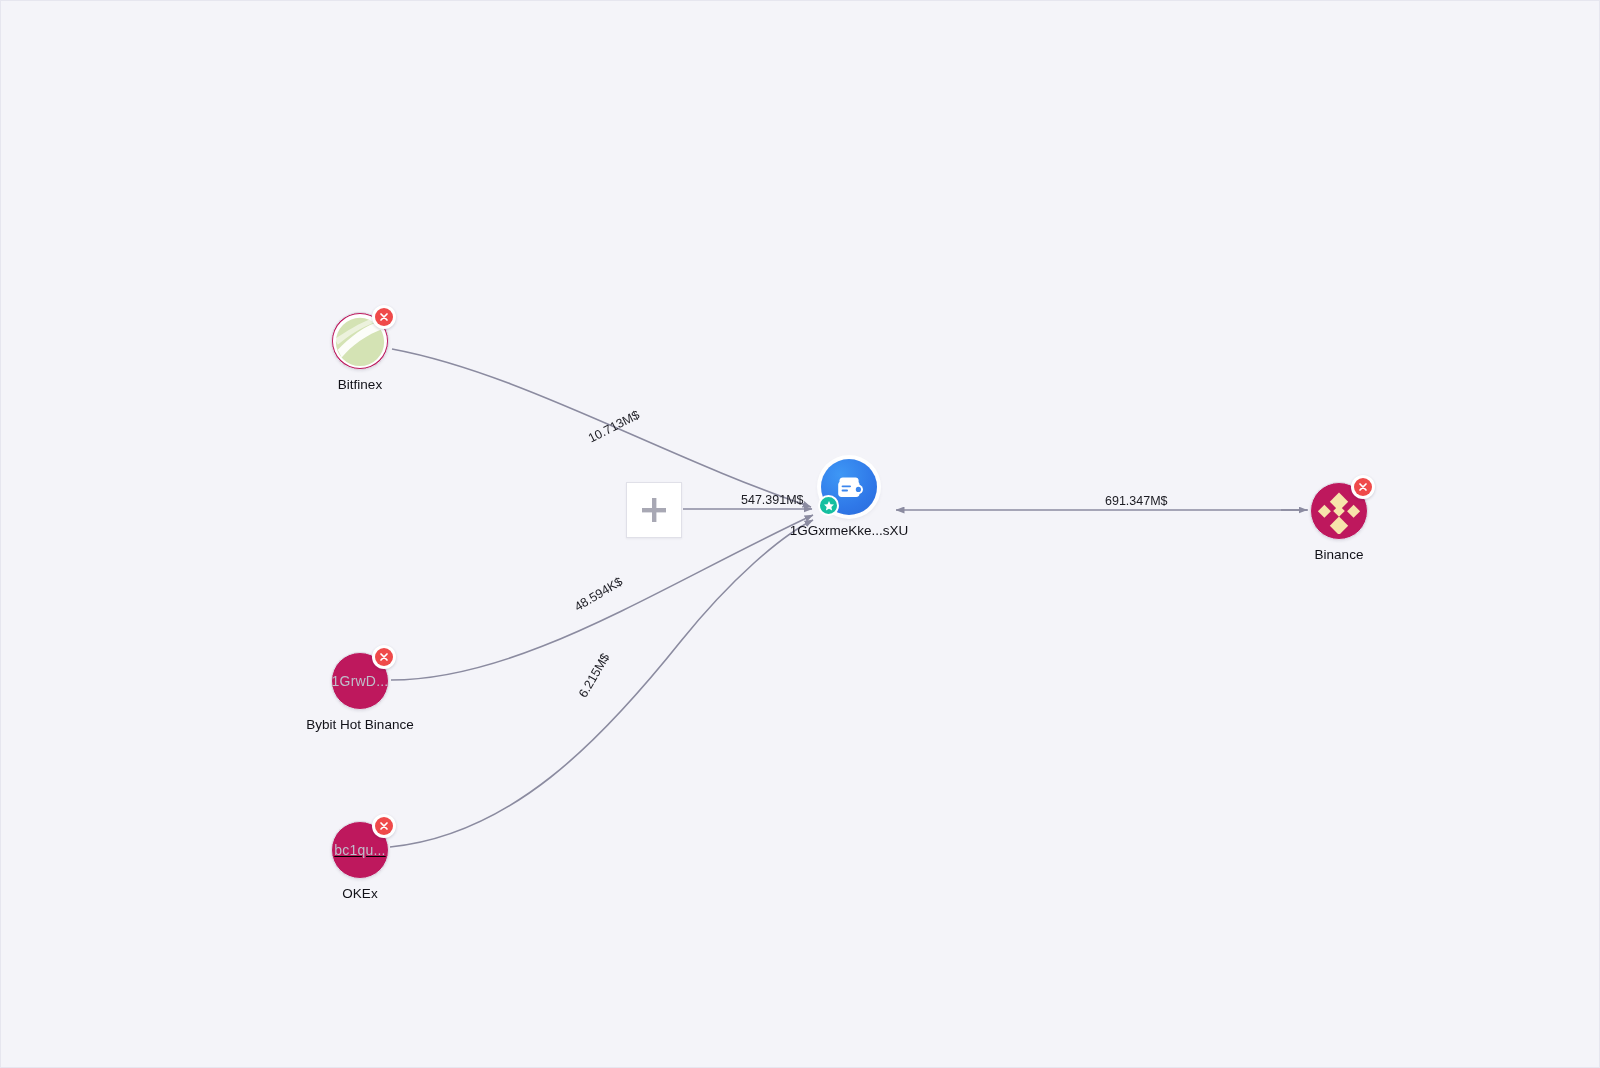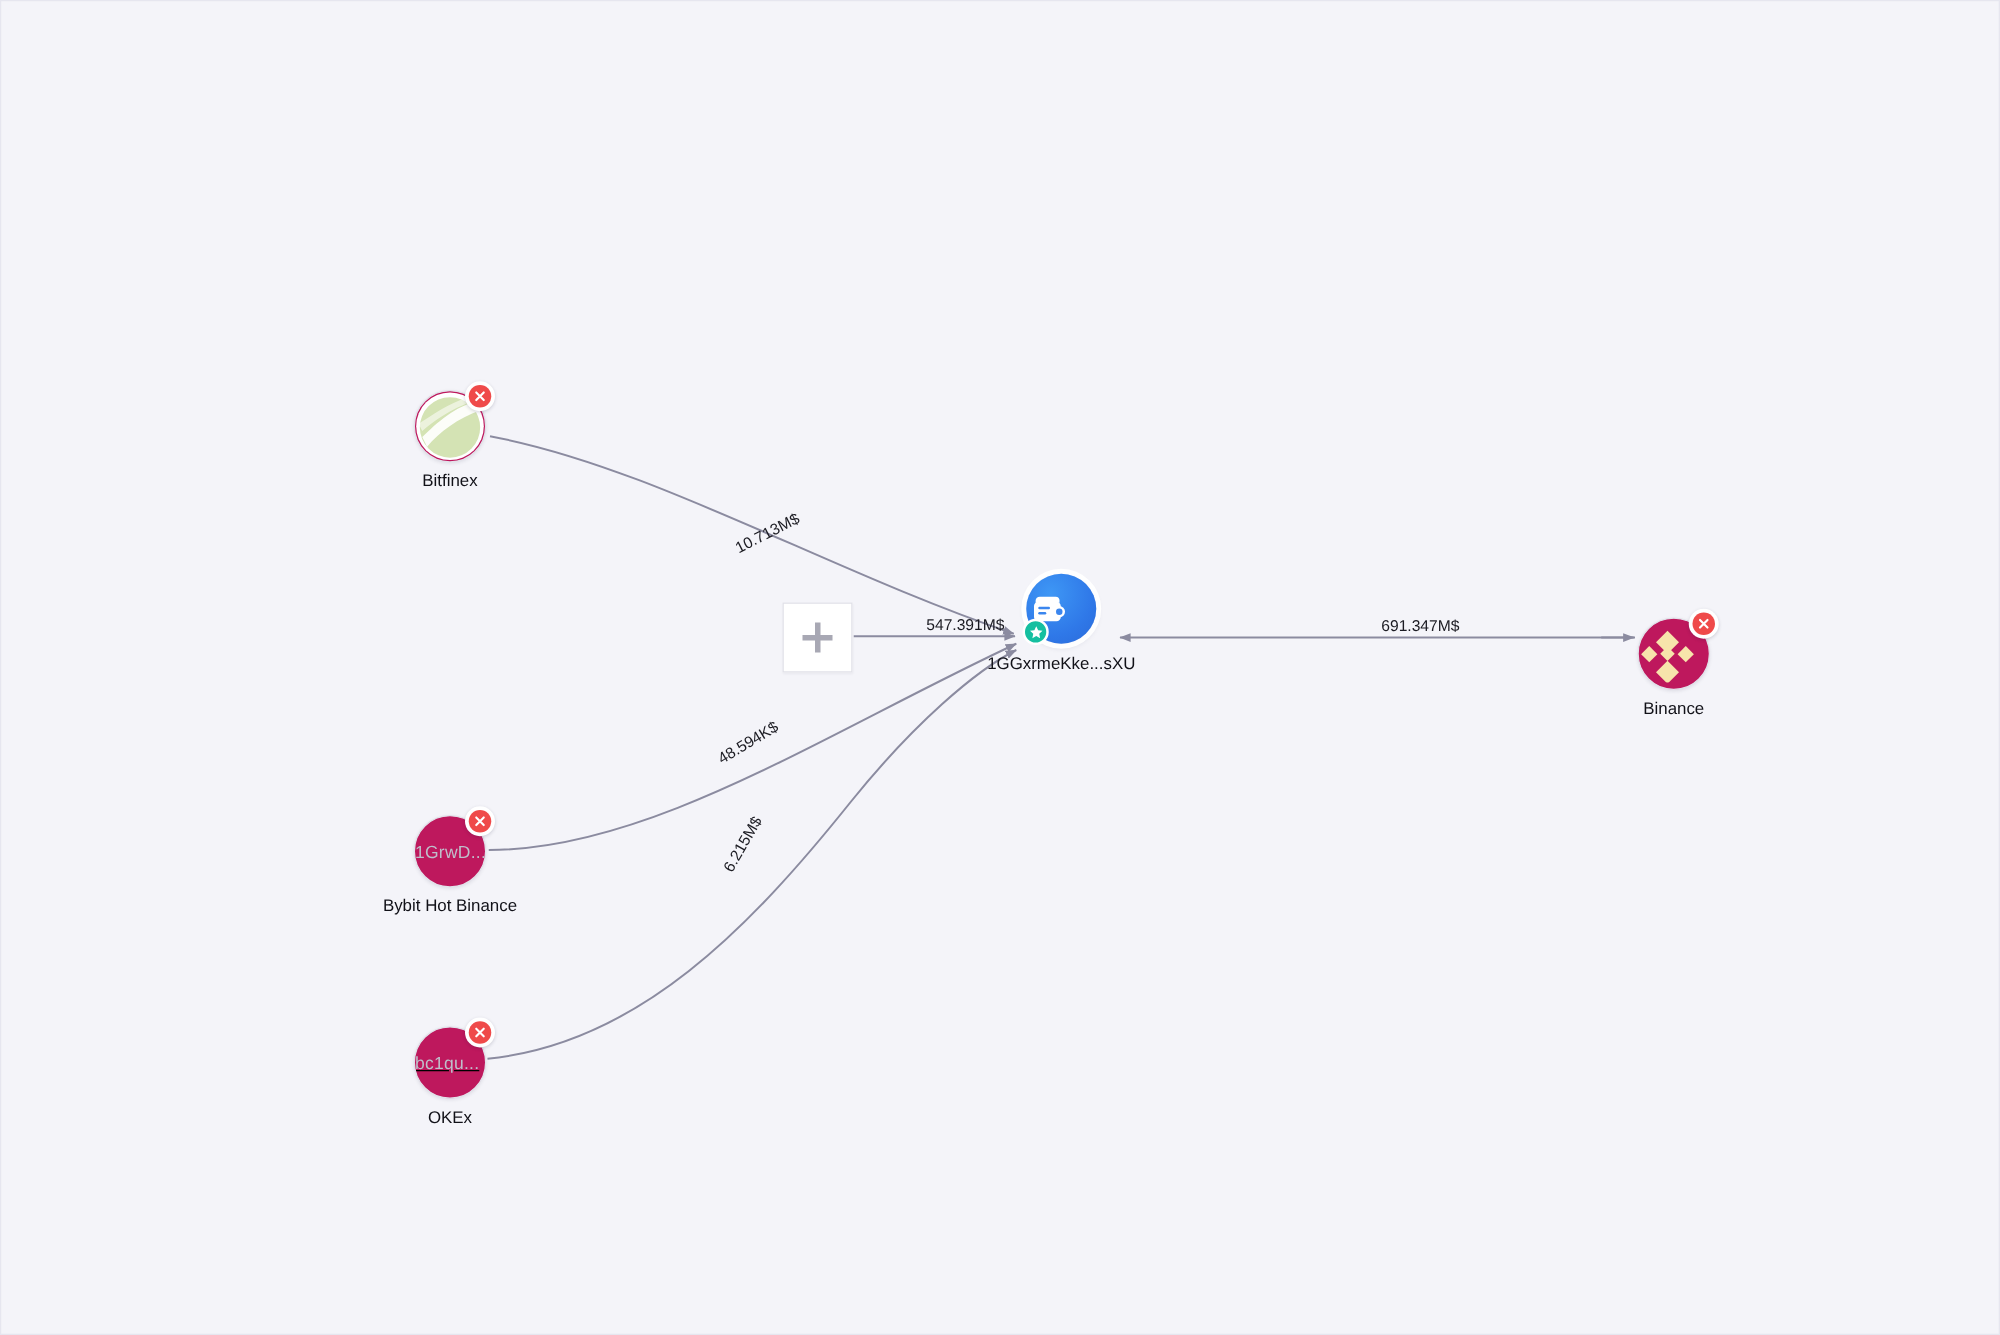--- a/index.html
+++ b/index.html
@@ -47,21 +47,21 @@
     justify-content: center;
     overflow: visible;
   }
   .node-inner {
     width: 100%;
     height: 100%;
     border-radius: 50%;
     overflow: hidden;
     display: flex;
     align-items: center;
-    justify-content: flex-start;
+    justify-content: center;
   }
   .node-label {
     position: absolute;
     top: 64px;
     left: 50%;
     transform: translateX(-50%);
     white-space: nowrap;
     font-size: 13.5px;
     color: #111118;
     font-family: "Liberation Sans", sans-serif;
@@ -259,21 +259,21 @@
     </div>
     <div class="star-badge">
       <svg width="12" height="12" viewBox="0 0 12 12">
         <path d="M6 0.9 L7.5 4.2 L11 4.6 L8.4 7 L9.1 10.5
                  L6 8.8 L2.9 10.5 L3.6 7 L1 4.6 L4.5 4.2 Z" fill="#ffffff"></path>
       </svg>
     </div>
     <div class="node-label">1GGxrmeKke...sXU</div>
   </div>
 
-  <div class="node" style="left:1309px; top:493px;">
+  <div class="node" style="left:1309px; top:481px;">
     <div class="node-inner">
       <svg width="46" height="46" viewBox="0 0 46 46">
         <g fill="#f7e4ab">
           <rect x="23" y="4.6" width="13" height="13" transform="rotate(45 23 4.6)"></rect>
         </g>
         <g fill="#f7e4ab">
           <rect x="8.4" y="16.8" width="9.2" height="9.2" transform="rotate(45 8.4 16.8)"></rect>
           <rect x="37.6" y="16.8" width="9.2" height="9.2" transform="rotate(45 37.6 16.8)"></rect>
           <rect x="23" y="17.2" width="8.2" height="8.2" transform="rotate(45 23 17.2)"></rect>
           <rect x="23" y="28.6" width="13" height="13" transform="rotate(45 23 28.6)"></rect>

